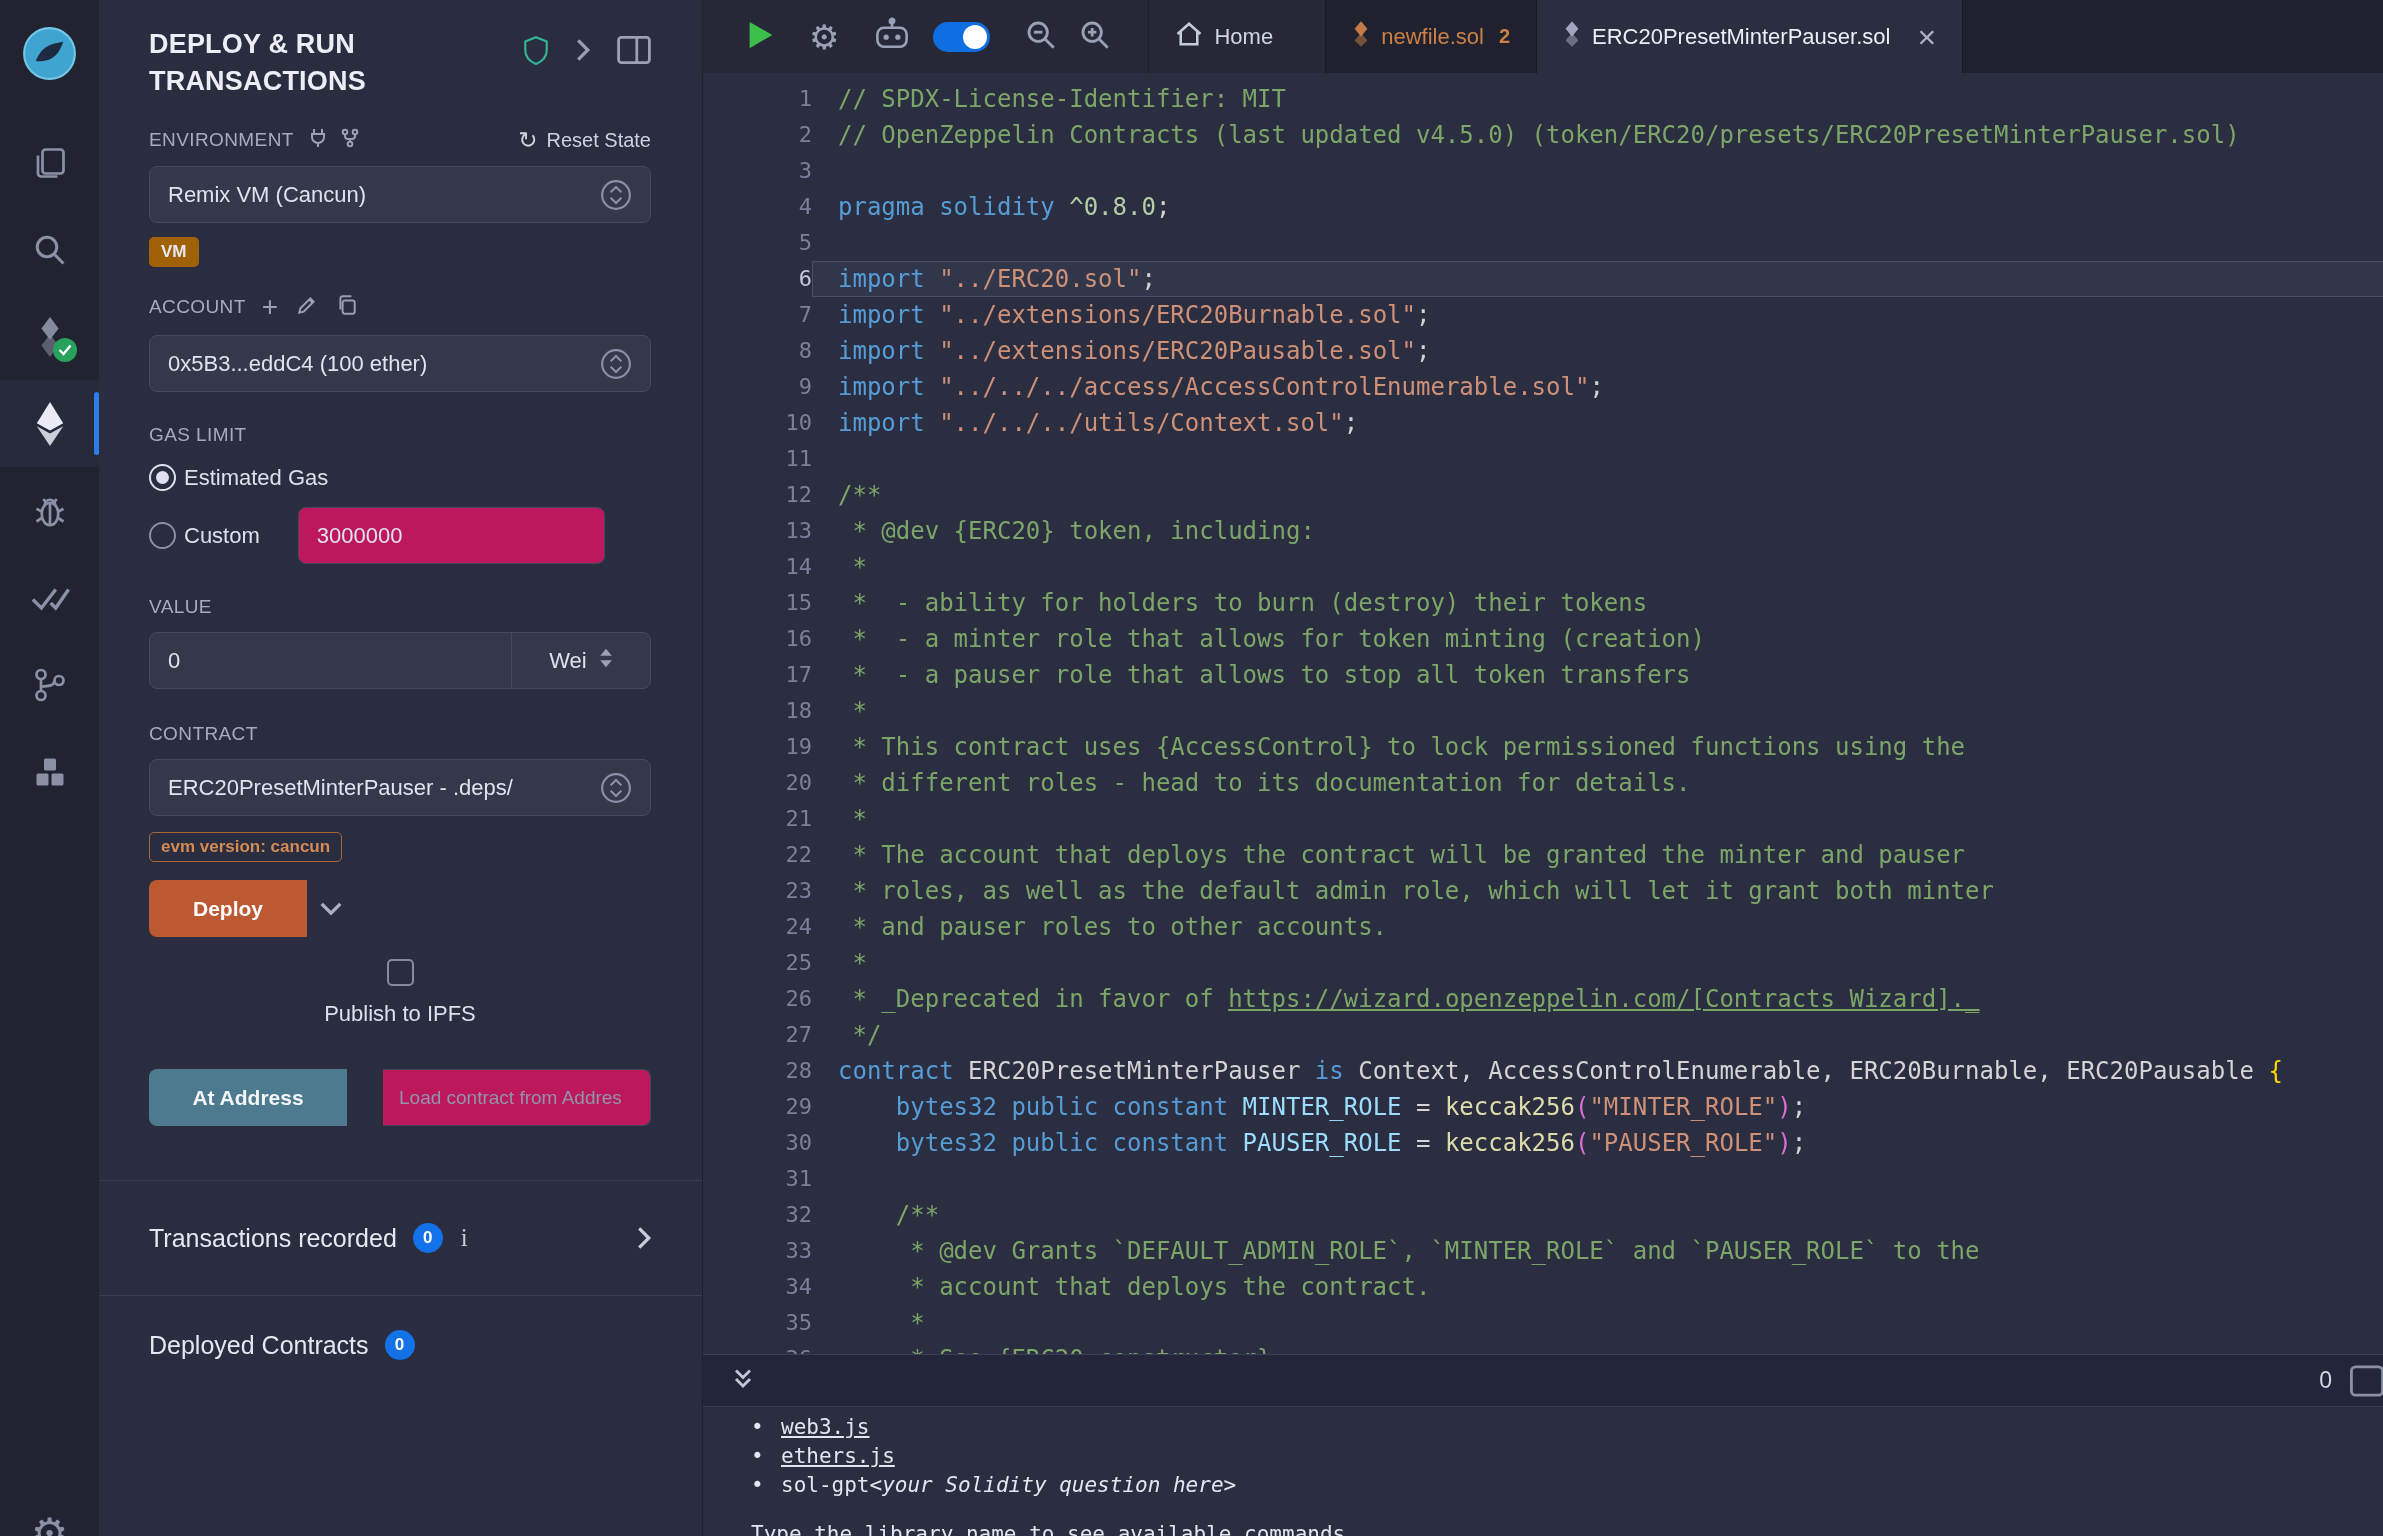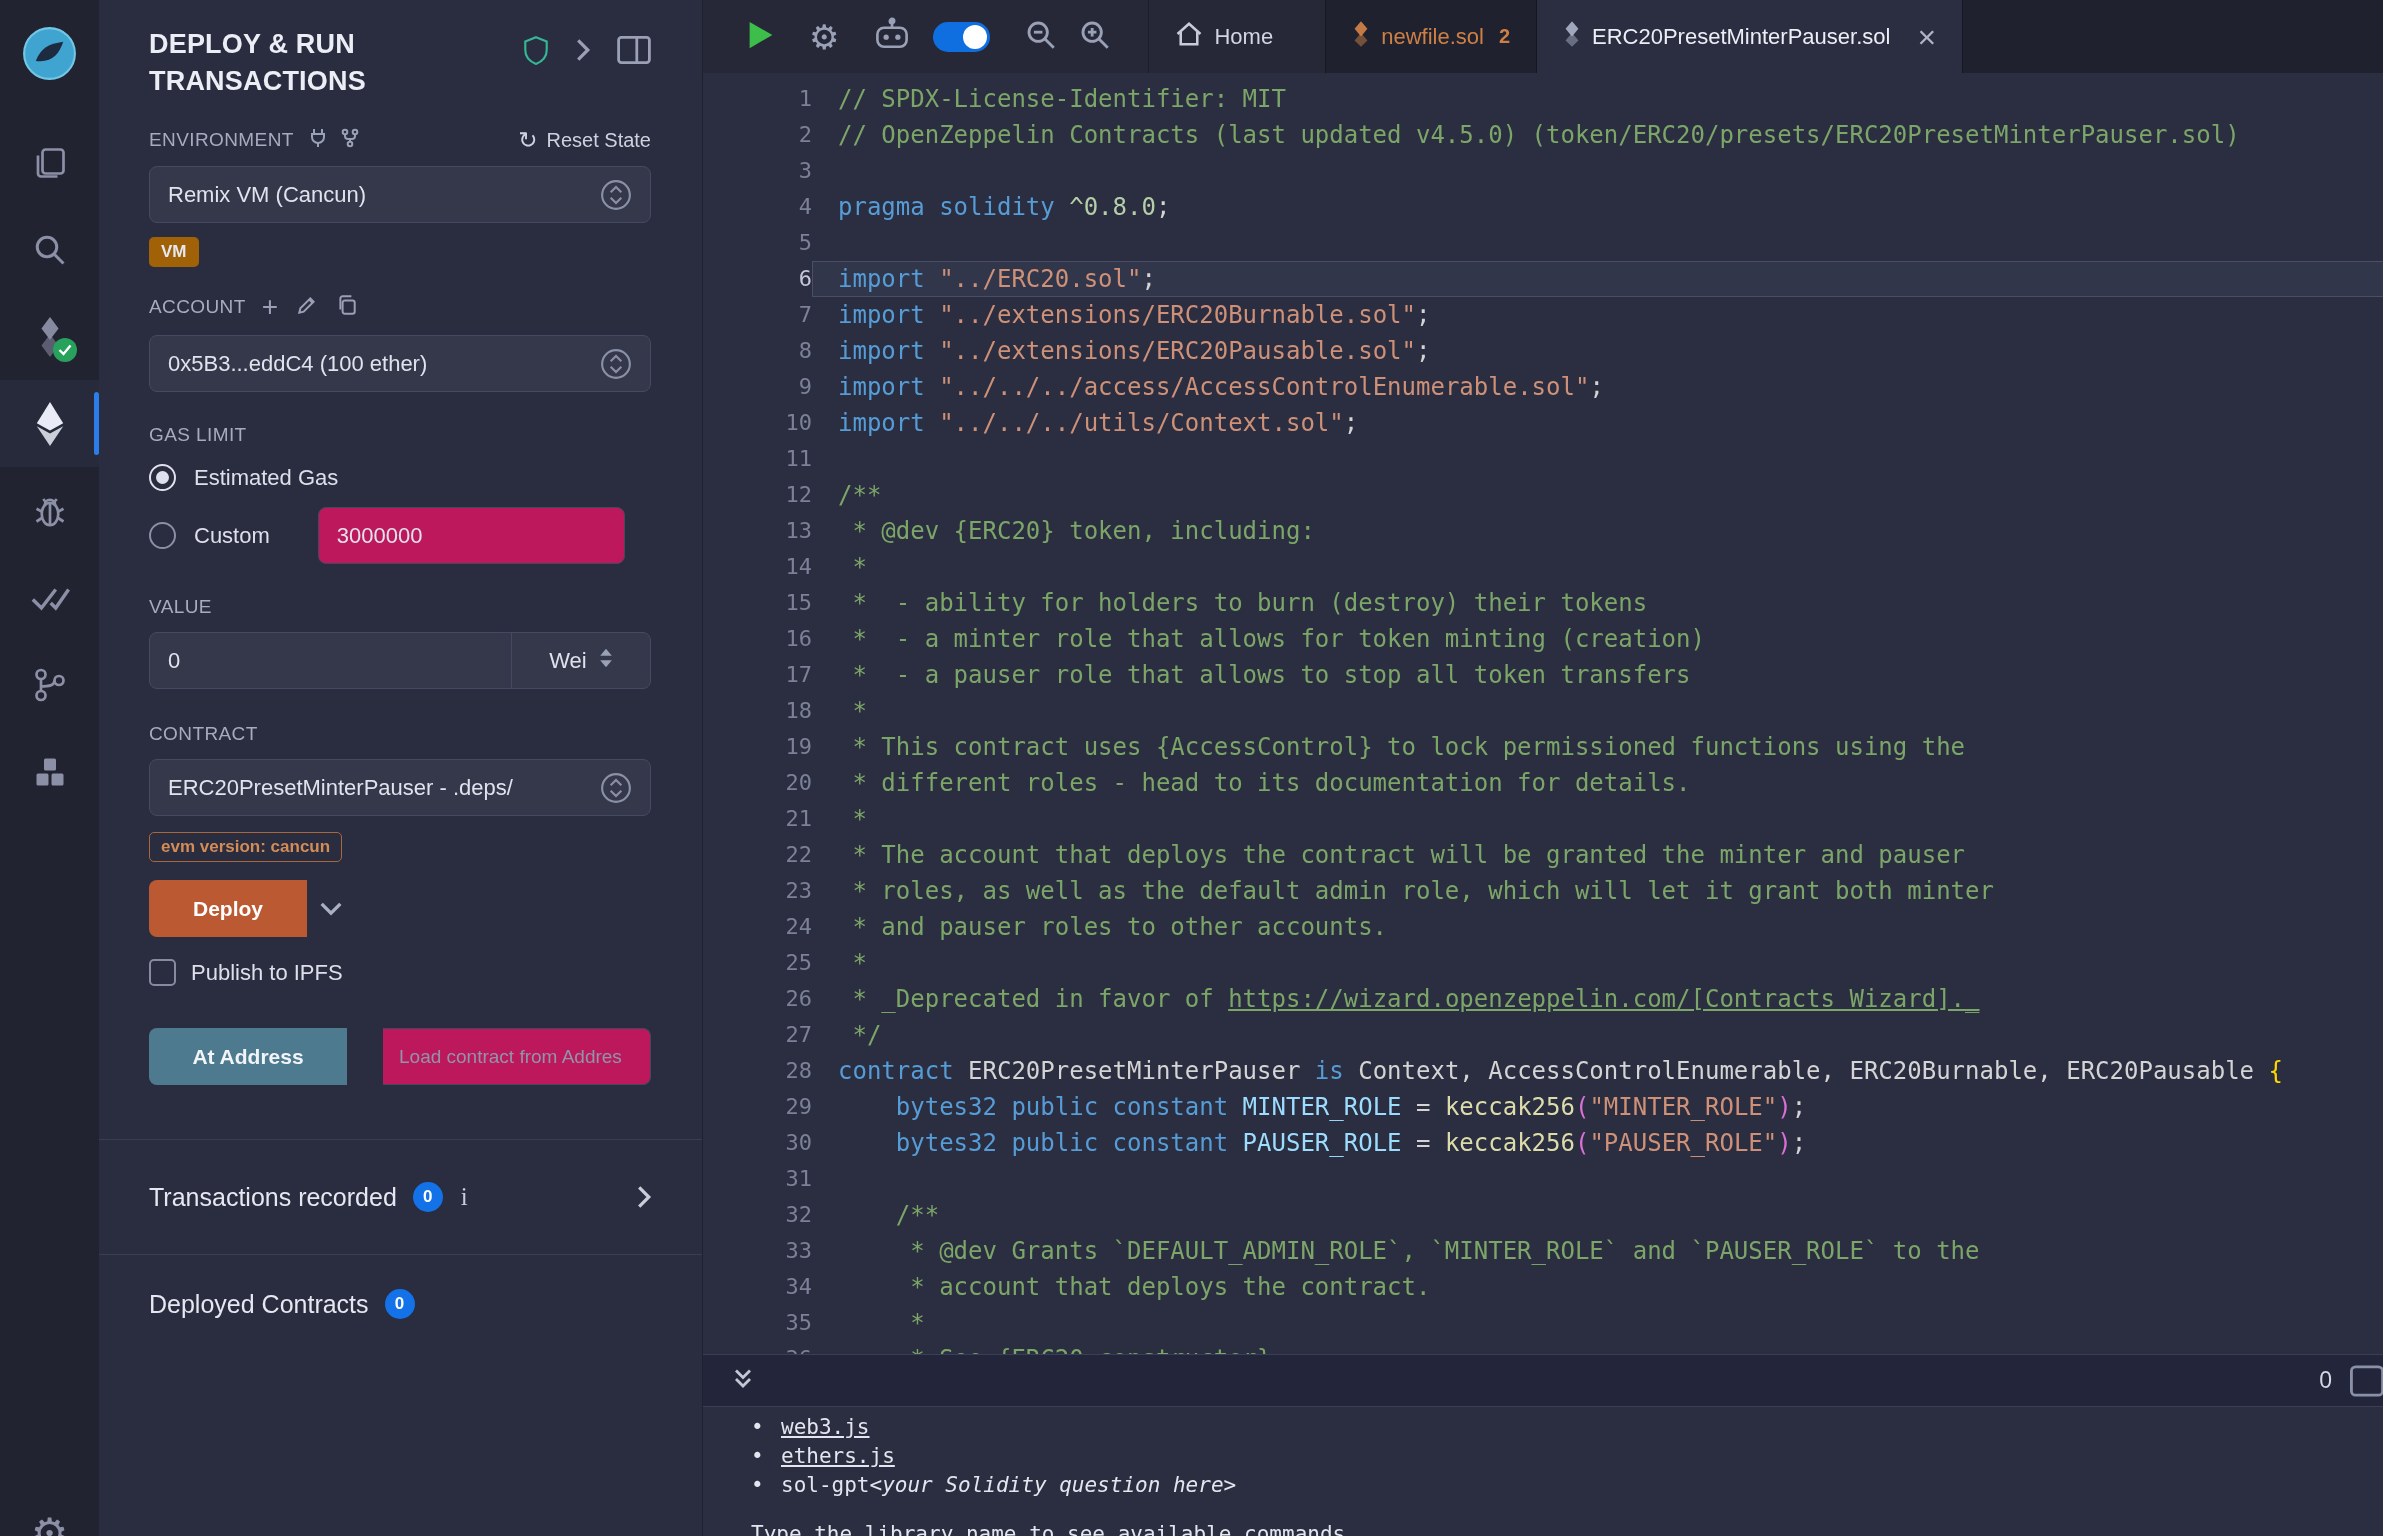--- a/index.html
+++ b/index.html
@@ -41,21 +41,21 @@
   .field .stepper { margin-left:auto; display:flex; }
   .m14 { margin-top:14px; }
 
   .vm-badge { display:inline-block; margin-top:14px; background:#a16207; color:#e6e8f2;
               font-size:17px; font-weight:700; padding:5px 12px; border-radius:5px; }
 
   .sec { margin-top:30px; }
   .acct-ics { display:flex; gap:18px; margin-left:16px; align-items:center; color:#9ba0b6; }
   .plus-ic { font-size:28px; line-height:1; color:#9ba0b6; }
 
-  .radio-row { display:flex; align-items:center; gap:18px; margin-top:18px; }
+  .radio-row { display:flex; align-items:center; gap:8px; margin-top:18px; }
   .radio { width:27px; height:27px; border-radius:50%; border:2px solid #8b90a7; position:relative;
            flex-shrink:0; }
   .radio.checked { border-color:#dfe2ee; }
   .radio.checked::after { content:""; position:absolute; inset:5px; border-radius:50%; background:#dfe2ee; }
   .radio-label { font-size:22px; color:#dde0ea; }
   input { font-family:"Liberation Sans", sans-serif; outline:none; }
   .input { background:#be185d; border:1px solid #43485f; color:#e0e3ee; }
   .custom-gas { width:307px; height:57px; border-radius:8px; padding:0 18px; font-size:22px;
                 margin-left:30px; }
 
@@ -69,21 +69,21 @@
                font-size:17px; font-weight:700; padding:4px 11px; border-radius:5px; }
 
   .deploy-row { display:flex; margin-top:18px; height:57px; align-items:center; }
   .btn-deploy { width:158px; height:57px; background:#bb5a32; border:none; border-radius:8px 0 0 8px;
                 color:#fff; font-size:21px; font-weight:700; font-family:"Liberation Sans",sans-serif; }
   .deploy-params { flex:1; height:57px; border-left:none; border-radius:0 8px 8px 0; padding:0 16px;
                    font-size:19px; min-width:0; }
   .deploy-caret { margin-left:12px; display:flex; }
   .input::placeholder { color:#9095ab; opacity:1; }
 
-  .publish-row { display:flex; align-items:center; gap:15px; margin-top:22px; }
+  .publish-row { display:flex; align-items:center; gap:15px; margin-top:22px;flex-direction:column; }
   .checkbox { width:27px; height:27px; border:2px solid #868ba1; border-radius:5px; flex-shrink:0; }
   .cb-label { font-size:22px; color:#dde0ea; }
 
   .ataddr-row { display:flex; margin-top:42px; height:73px;gap:36px; }
   .btn-ataddr { width:198px; height:57px; background:#4e7a8f; border:none; border-radius:8px 0 0 8px;
                 color:#f2f5f8; font-size:21px; font-weight:600; font-family:"Liberation Sans",sans-serif; }
   .ataddr-input { flex:1; height:57px; border-left:none; border-radius:0 8px 8px 0; padding:0 16px;
                   font-size:19px; min-width:0; }
 
   .divider { border-top:1px solid #3a3e55; margin-top:0; }

